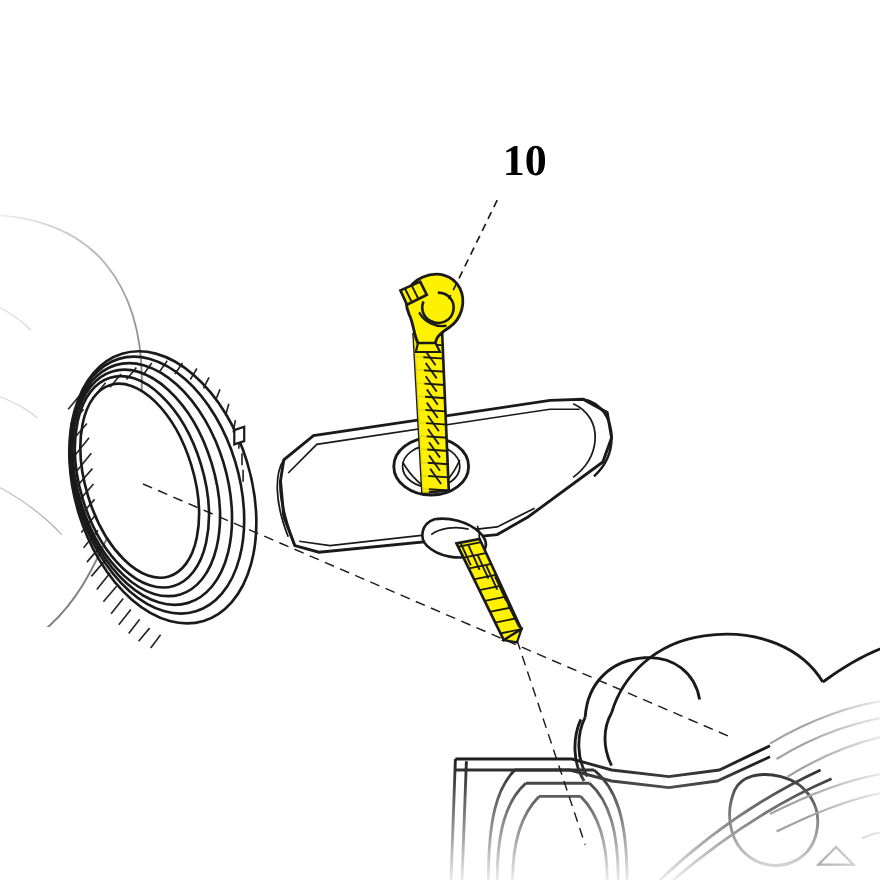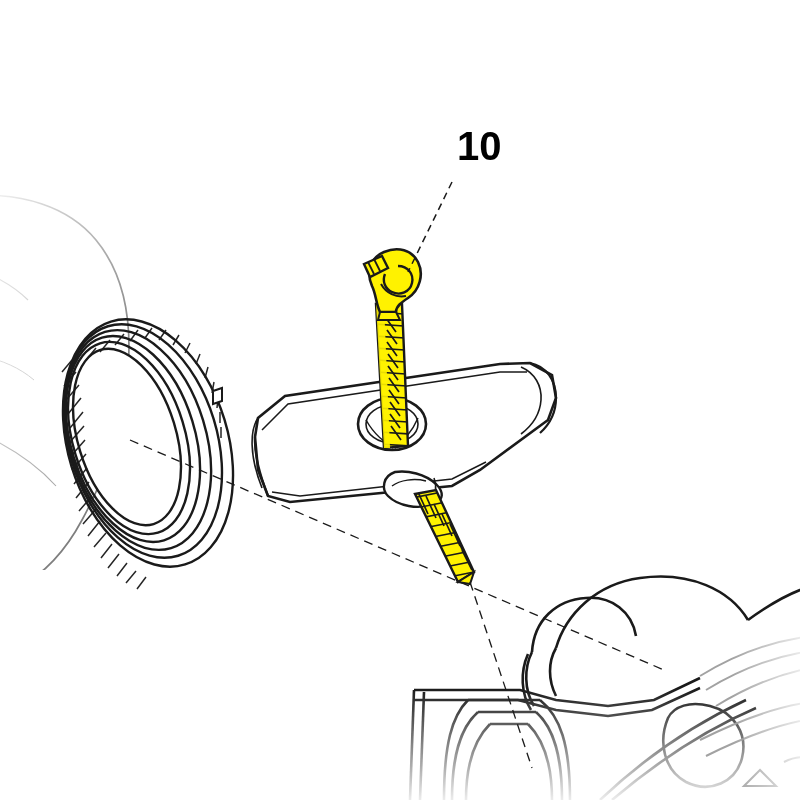--- a/index.html
+++ b/index.html
@@ -2,21 +2,21 @@
 <html><head>
 <meta charset="utf-8">
 <title>Parts Diagram</title>
 <style>
   html,body{margin:0;padding:0;background:#ffffff;}
   body{
     width:800px;height:800px;overflow:hidden;
     font-family:"Liberation Sans","DejaVu Sans",sans-serif;
     position:relative;
   }
-  #stage{position:absolute;inset:0;width:740px;height:800px;}
+  #stage{position:absolute;inset:0;width:740px;height:800px;font-family:Liberation Serif, serif;}
   #diagram{position:absolute;left:0;top:0;width:800px;height:800px;}
   .callout{
     position:absolute;
     font-weight:bold;
     color:#000000;
     line-height:1;
     white-space:nowrap;
     user-select:none;
   }
 </style>

